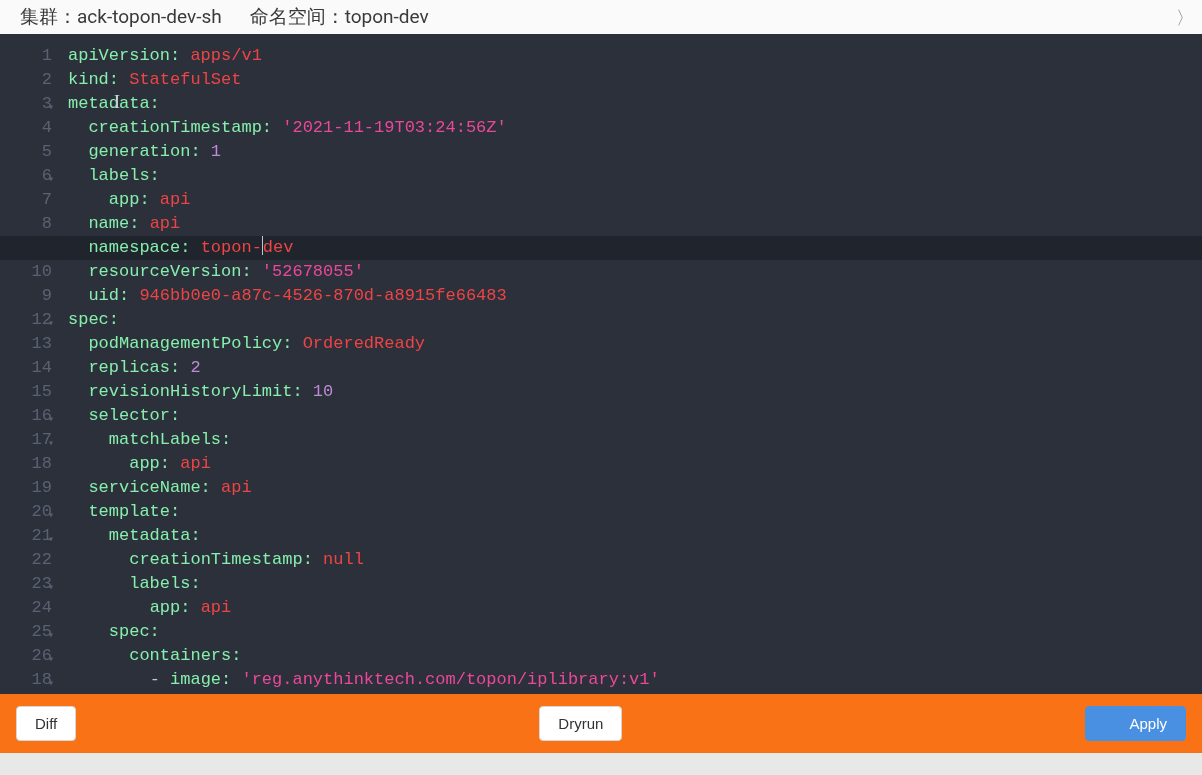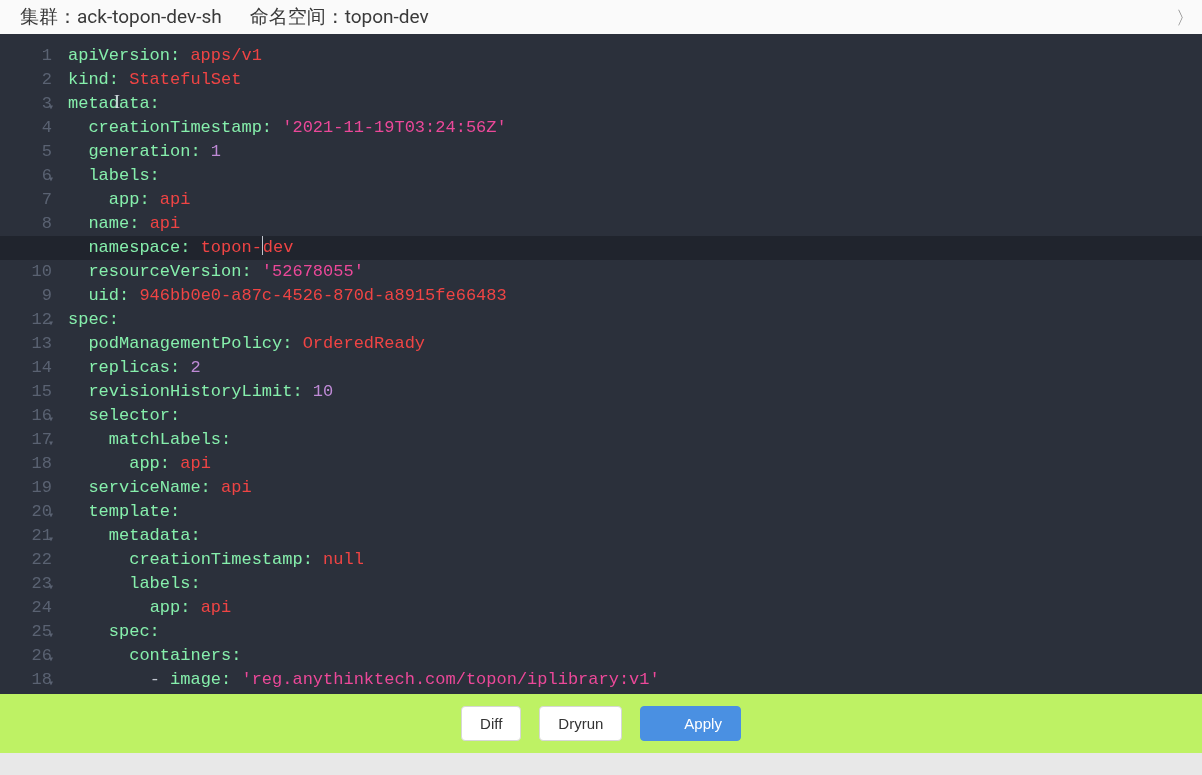--- a/index.html
+++ b/index.html
@@ -89,24 +89,24 @@
       font-family: serif;
     }
     .caret {
       display: inline-block;
       width: 1px;
       height: 19px;
       background: #c0c5ce;
       vertical-align: -3px;
     }
     .footer {
-      background: #bef264;
+      background: #f97316;
       padding: 12px 16px;
       display: flex;
-      justify-content: center;
+      justify-content: space-between;
       gap: 18px;
     }
     .btn {
       padding: 8px 18px;
       border-radius: 4px;
       font-size: 15px;
       cursor: pointer;
       border: 1px solid #d6d6d6;
       background: #fff;
       color: #333;

